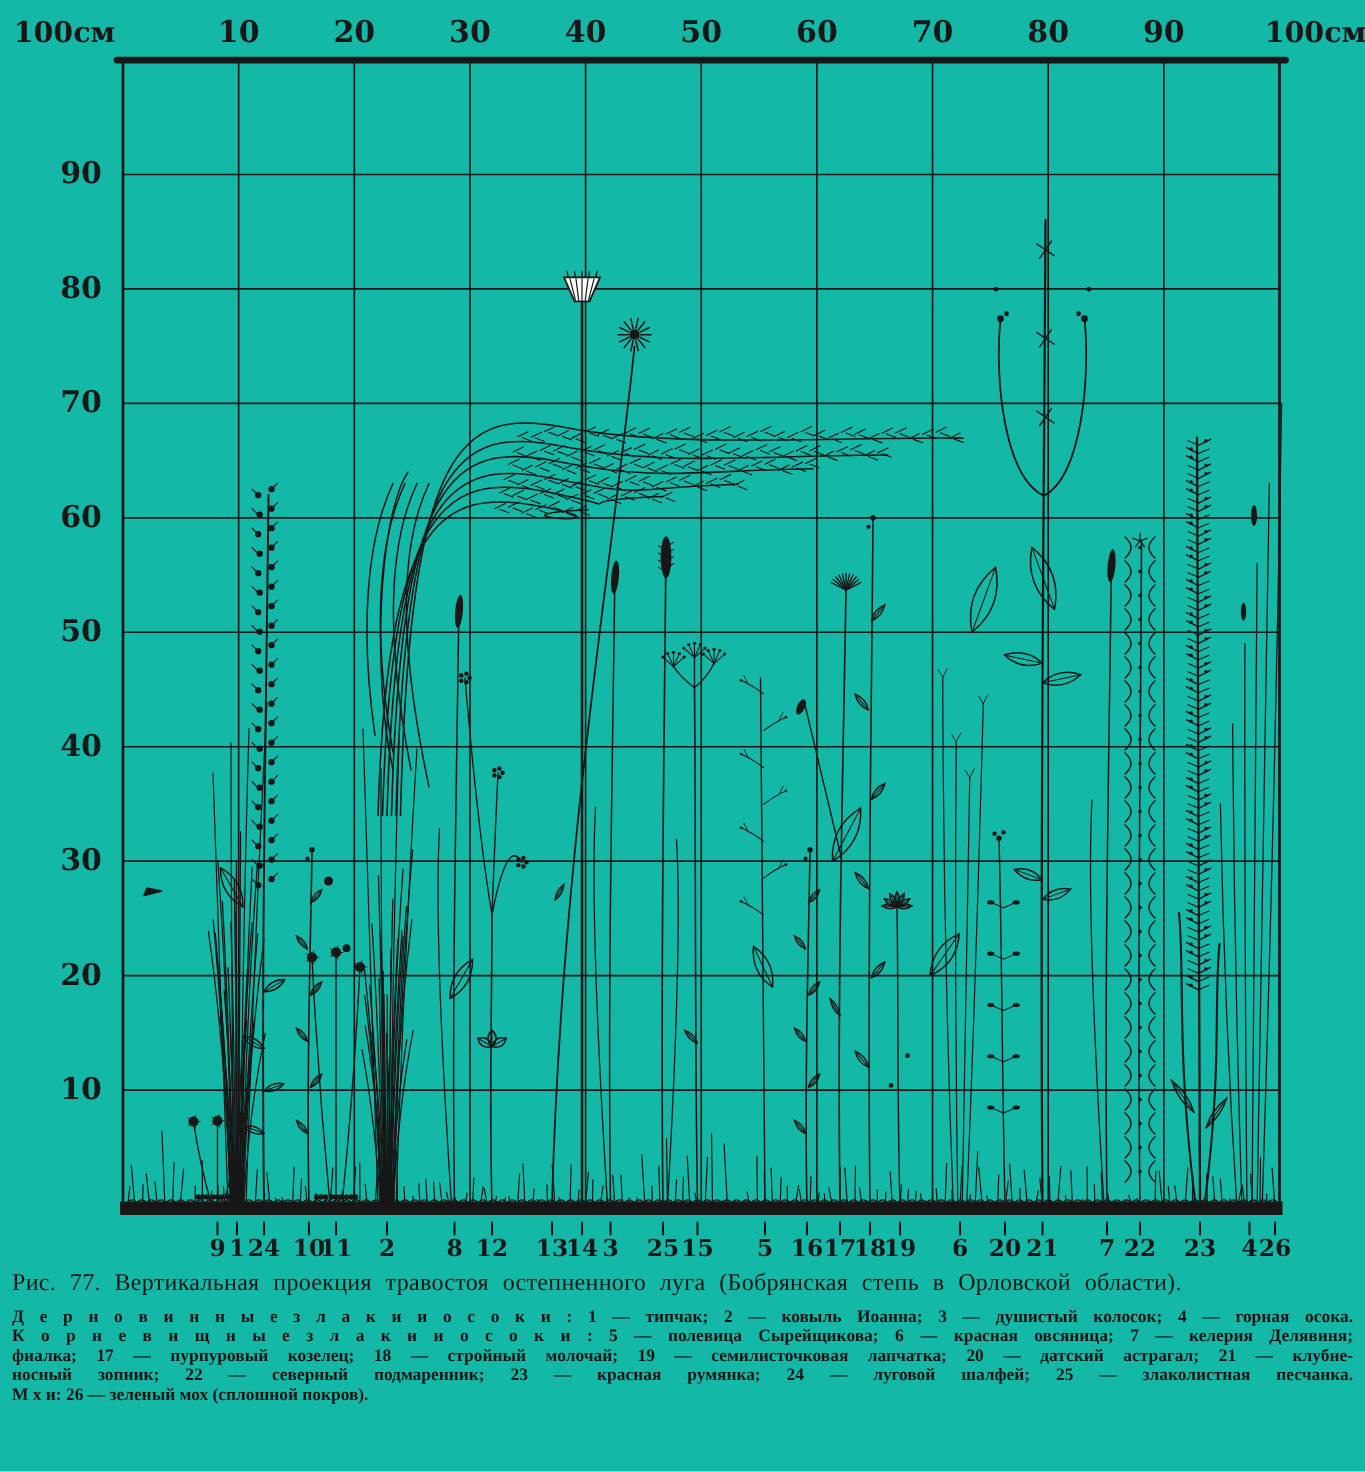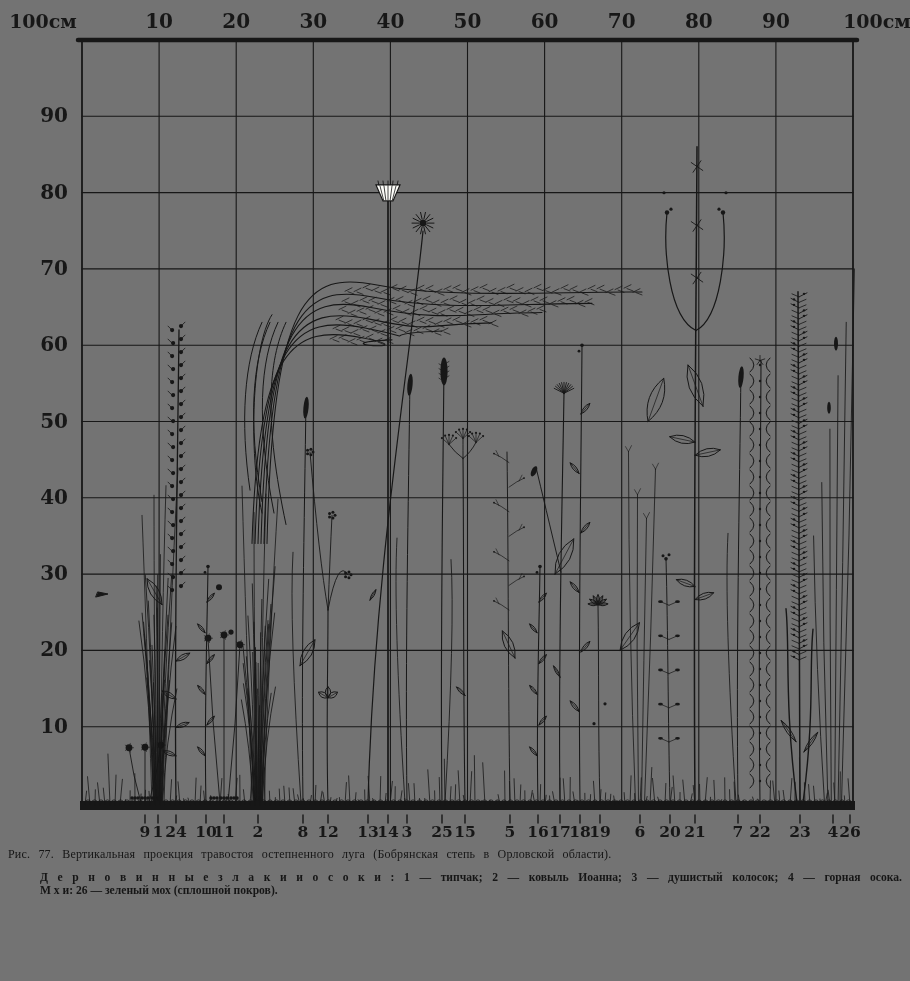--- a/index.html
+++ b/index.html
@@ -1,23 +1,23 @@
 <!DOCTYPE html>
 <html><head>
 <meta charset="utf-8">
 <style>
   html,body{margin:0;padding:0;background:#e8e8e4;}
-  .page{position:relative;width:910px;height:981px;background:#737373;overflow:hidden;
+  .page{position:relative;width:910px;height:981px;background:#14b8a6;overflow:hidden;
         font-family:"Liberation Serif","DejaVu Serif",serif;color:#141414;}
   .figure-svg{position:absolute;left:0;top:0;}
-  .caption{position:absolute;left:8px;top:847px;width:896px;font-size:12px;
+  .caption{position:absolute;left:8px;top:847px;width:896px;font-size:16px;
            word-spacing:5px;letter-spacing:.2px;white-space:nowrap;color:#161616;}
   .legend{position:absolute;left:8px;top:872px;width:894px;font-size:11.6px;
           font-weight:bold;line-height:12.9px;color:#161616;}
-  .legend .ln{text-align:justify;text-align-last:justify;white-space:nowrap;margin-left:32px;}
+  .legend .ln{text-align:justify;text-align-last:justify;white-space:nowrap;}
   .legend .ln.last{text-align-last:left;}
 </style>
 </head>
 <body>
 
 <div class="page">
   <svg class="figure-svg" id="fig" width="910" height="844" viewBox="0 0 910 844">
       <g>
         <path d="M82,40L82,803" stroke="#171717" stroke-width="1.8" fill="none" stroke-linecap="round"></path>
         <path d="M159.1,40L159.1,803" stroke="#171717" stroke-width="1.1" fill="none" stroke-linecap="round"></path>
@@ -1448,15 +1448,18 @@
         <text x="800" y="837" fill="#171717" font-family="&quot;DejaVu Serif&quot;,&quot;Liberation Serif&quot;,serif" font-weight="bold" font-size="15.5" text-anchor="middle" letter-spacing="0">23</text>
         <path d="M833,815L833,823" stroke="#171717" stroke-width="1.4" fill="none" stroke-linecap="round"></path>
         <text x="833" y="837" fill="#171717" font-family="&quot;DejaVu Serif&quot;,&quot;Liberation Serif&quot;,serif" font-weight="bold" font-size="15.5" text-anchor="middle" letter-spacing="0">4</text>
         <path d="M850,815L850,823" stroke="#171717" stroke-width="1.4" fill="none" stroke-linecap="round"></path>
         <text x="850" y="837" fill="#171717" font-family="&quot;DejaVu Serif&quot;,&quot;Liberation Serif&quot;,serif" font-weight="bold" font-size="15.5" text-anchor="middle" letter-spacing="0">26</text>
       </g>
     </svg>
   <div class="caption">Рис. 77. Вертикальная проекция травостоя остепненного луга (Бобрянская степь в Орловской области).</div>
   <div class="legend">
     <div class="ln">Д е р н о в и н н ы е   з л а к и   и   о с о к и :   1 — типчак;   2 — ковыль Иоанна;   3 — душистый колосок; 4 — горная осока.</div>
+    <div class="ln">К о р н е в и щ н ы е   з л а к и   и   о с о к и :   5 — полевица Сырейщикова;   6 — красная овсяница;   7 — келерия Делявиня;</div>
+    <div class="ln">фиалка; 17 — пурпуровый козелец; 18 — стройный молочай; 19 — семилисточковая лапчатка; 20 — датский астрагал; 21 — клубне-</div>
+    <div class="ln">носный зопник; 22 — северный подмаренник; 23 — красная румянка; 24 — луговой шалфей; 25 — злаколистная песчанка.</div>
     <div class="ln last">М х и: 26 — зеленый мох (сплошной покров).</div>
   </div>
 </div>
 
 </body></html>

